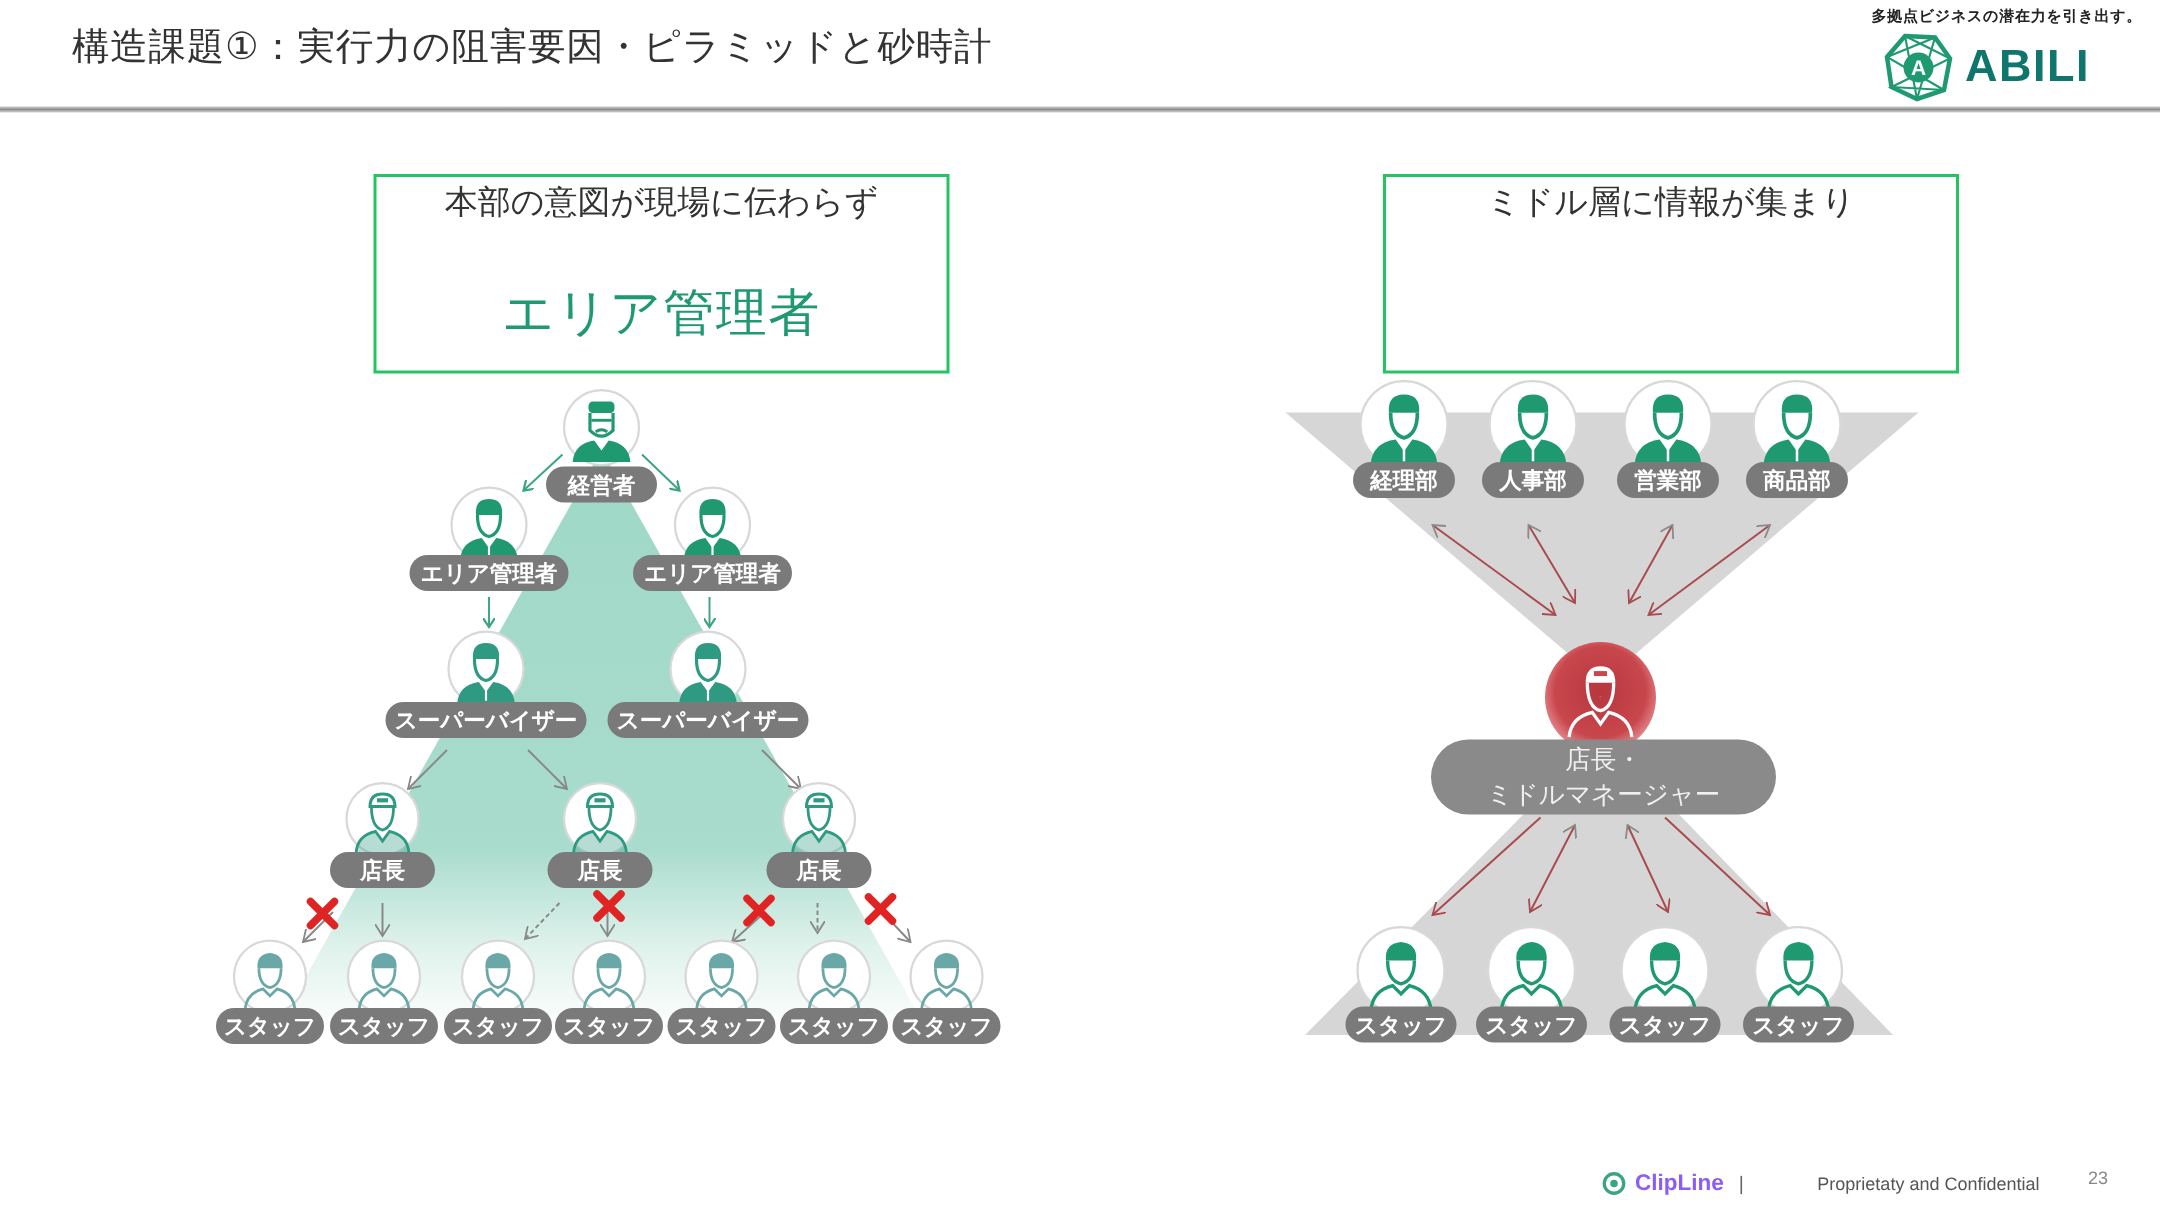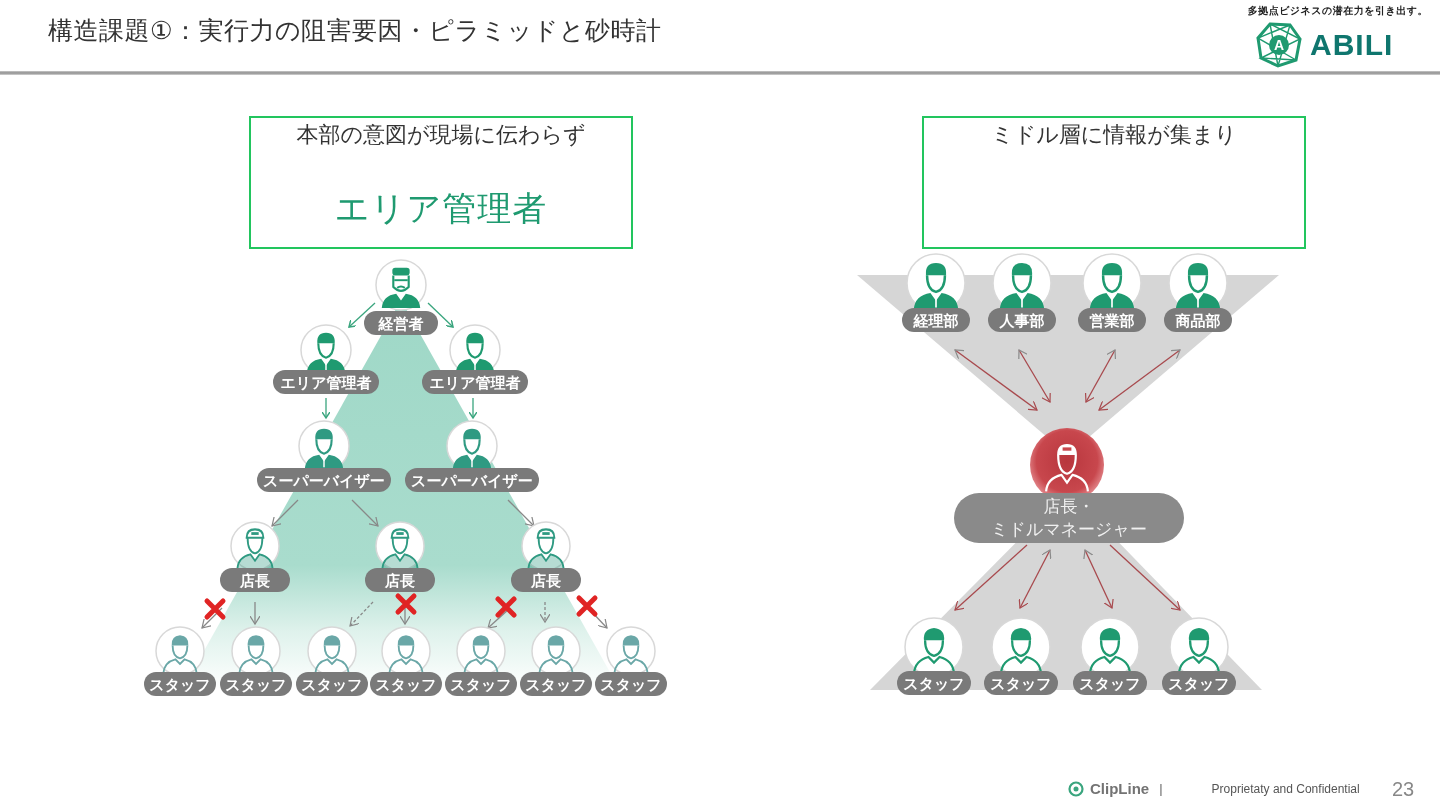--- a/index.html
+++ b/index.html
@@ -7,24 +7,24 @@
   .title { position:absolute; left:48px; top:14px; font-size:25px; color:#333; letter-spacing:0.5px; font-family:"DejaVu Sans", sans-serif; }
   .rule { position:absolute; left:0; top:71px; width:1440px; height:4px; background:linear-gradient(#c9c9c9,#8f8f8f,#d5d5d5); }
   .tagline { position:absolute; right:12px; top:4px; font-size:10px; font-weight:bold; color:#222; letter-spacing:0.5px; }
   .logo { position:absolute; left:1256px; top:22px; display:flex; align-items:center; gap:8px; }
   .logo-text { font-size:30px; font-weight:bold; color:#0f766e; font-family:"Liberation Sans", sans-serif; letter-spacing:1px; }
   .box { position:absolute; border:2px solid #22c55e; background:#fff; text-align:center; box-sizing:border-box;margin-left:44px; }
   .box .sub { font-size:22px; color:#333; margin-top:2px; }
   .box .main { font-size:34px; color:#1f9a70; margin-top:36px; letter-spacing:1px; }
   svg.diag { position:absolute; left:0; top:0; }
   .footer { position:absolute; left:1068px; top:780px; display:flex; align-items:center; gap:6px; font-family:"Liberation Sans", sans-serif; }
-  .cl-brand { color:#737373; font-weight:bold; font-size:15px; }
+  .cl-brand { color:#8b5cf6; font-weight:bold; font-size:15px; }
   .cl-sep { color:#666; font-size:13px; margin-left:4px; }
   .cl-text { color:#555; font-size:12px;padding-left:43px; }
-  .page-num { position:absolute; left:1392px; top:778px; font-size:20px; color:#888; font-family:"Liberation Sans", sans-serif; }
+  .page-num { position:absolute; left:1392px; top:778px; font-size:12px; color:#888; font-family:"Liberation Sans", sans-serif; }
 </style>
 </head>
 <body>
 
 <div class="title">構造課題①：実行力の阻害要因・ピラミッドと砂時計</div>
 <div class="tagline">多拠点ビジネスの潜在力を引き出す。</div>
 <div class="logo">
   <svg width="46" height="46" viewBox="0 0 46 46">
     <polygon points="14,2 34,3 44,17 40,38 22,44 5,36 2,16" fill="none" stroke="#1f9a70" stroke-width="3"></polygon>
     <polyline points="14,2 22,44 34,3 2,16 40,38 5,36 44,17 14,2" fill="none" stroke="#1f9a70" stroke-width="1.4"></polyline>

